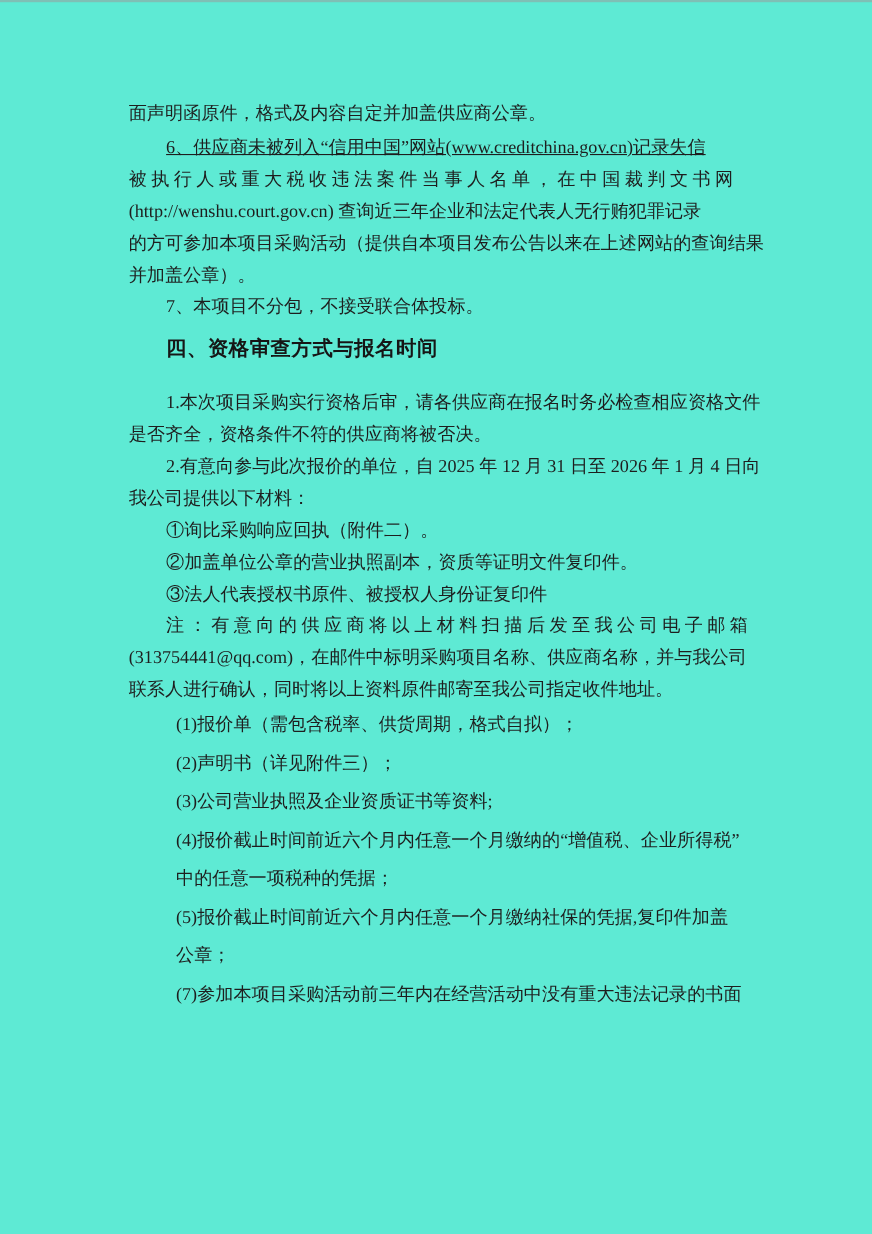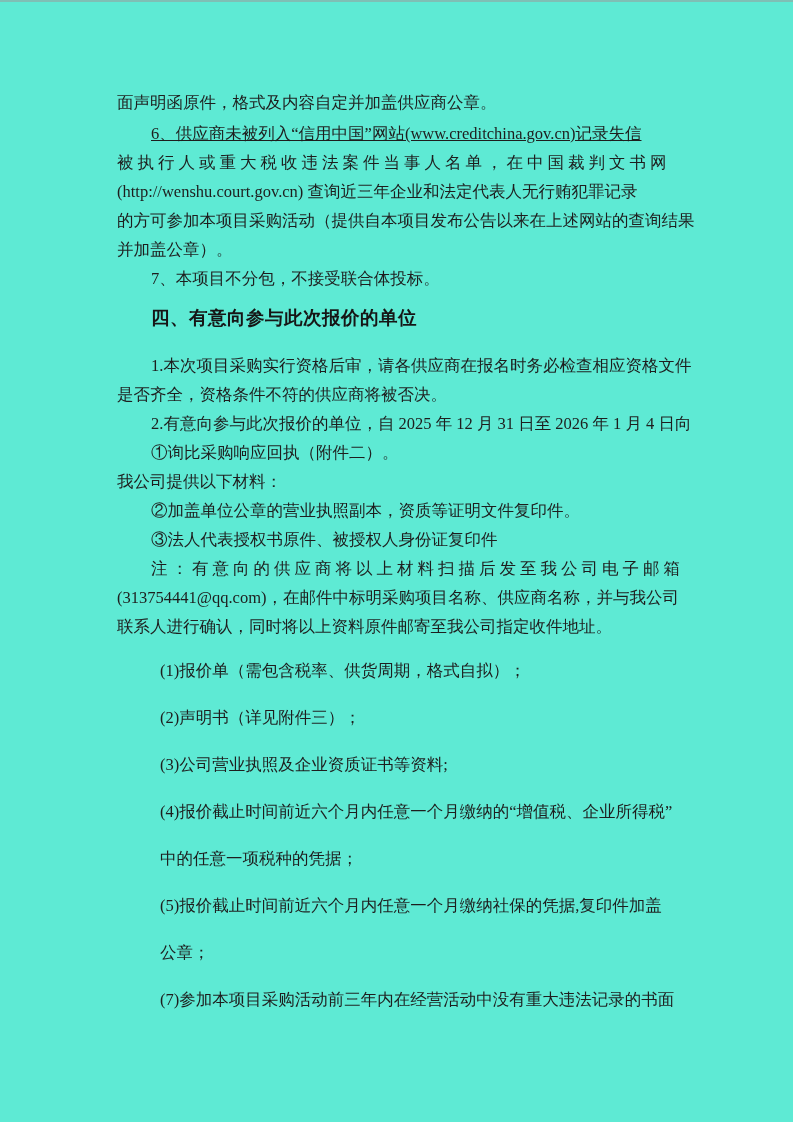--- a/index.html
+++ b/index.html
@@ -50,21 +50,20 @@
     letter-spacing: 0.5px;
     color: #161616;
   }
   .heading + .ln {
     margin-top: 14px;
   }
   .item {
     height: 35px;
     line-height: 35px;
     padding-left: 43px;
-    margin-top: 12px;
   }
   .wide {
     letter-spacing: 4px;
   }
   .gap-md {
     margin-top: 2px;
     text-decoration: underline;
   }
 </style>
 </head>
@@ -73,26 +72,26 @@
 <div class="page">
   <div class="scan-edge"></div>
   <div class="content">
       <div class="ln">面声明函原件，格式及内容自定并加盖供应商公章。</div>
       <div class="ln indent gap-md">6、供应商未被列入“信用中国”网站(www.creditchina.gov.cn)记录失信</div>
       <div class="ln wide">被执行人或重大税收违法案件当事人名单，在中国裁判文书网</div>
       <div class="ln">(http://wenshu.court.gov.cn) 查询近三年企业和法定代表人无行贿犯罪记录</div>
       <div class="ln">的方可参加本项目采购活动（提供自本项目发布公告以来在上述网站的查询结果</div>
       <div class="ln">并加盖公章）。</div>
       <div class="ln indent">7、本项目不分包，不接受联合体投标。</div>
-      <div class="heading">四、有意向参与此次报价的单位</div>
+      <div class="heading">四、资格审查方式与报名时间</div>
       <div class="ln indent">1.本次项目采购实行资格后审，请各供应商在报名时务必检查相应资格文件</div>
       <div class="ln">是否齐全，资格条件不符的供应商将被否决。</div>
       <div class="ln indent">2.有意向参与此次报价的单位，自 2025 年 12 月 31 日至 2026 年 1 月 4 日向</div>
+      <div class="ln">我公司提供以下材料：</div>
       <div class="ln indent">①询比采购响应回执（附件二）。</div>
-      <div class="ln">我公司提供以下材料：</div>
       <div class="ln indent">②加盖单位公章的营业执照副本，资质等证明文件复印件。</div>
       <div class="ln indent">③法人代表授权书原件、被授权人身份证复印件</div>
       <div class="ln indent wide">注：有意向的供应商将以上材料扫描后发至我公司电子邮箱</div>
       <div class="ln">(313754441@qq.com)，在邮件中标明采购项目名称、供应商名称，并与我公司</div>
       <div class="ln">联系人进行确认，同时将以上资料原件邮寄至我公司指定收件地址。</div>
       <div class="ln item">(1)报价单（需包含税率、供货周期，格式自拟）；</div>
       <div class="ln item">(2)声明书（详见附件三）；</div>
       <div class="ln item">(3)公司营业执照及企业资质证书等资料;</div>
       <div class="ln item">(4)报价截止时间前近六个月内任意一个月缴纳的“增值税、企业所得税”</div>
       <div class="ln item">中的任意一项税种的凭据；</div>

